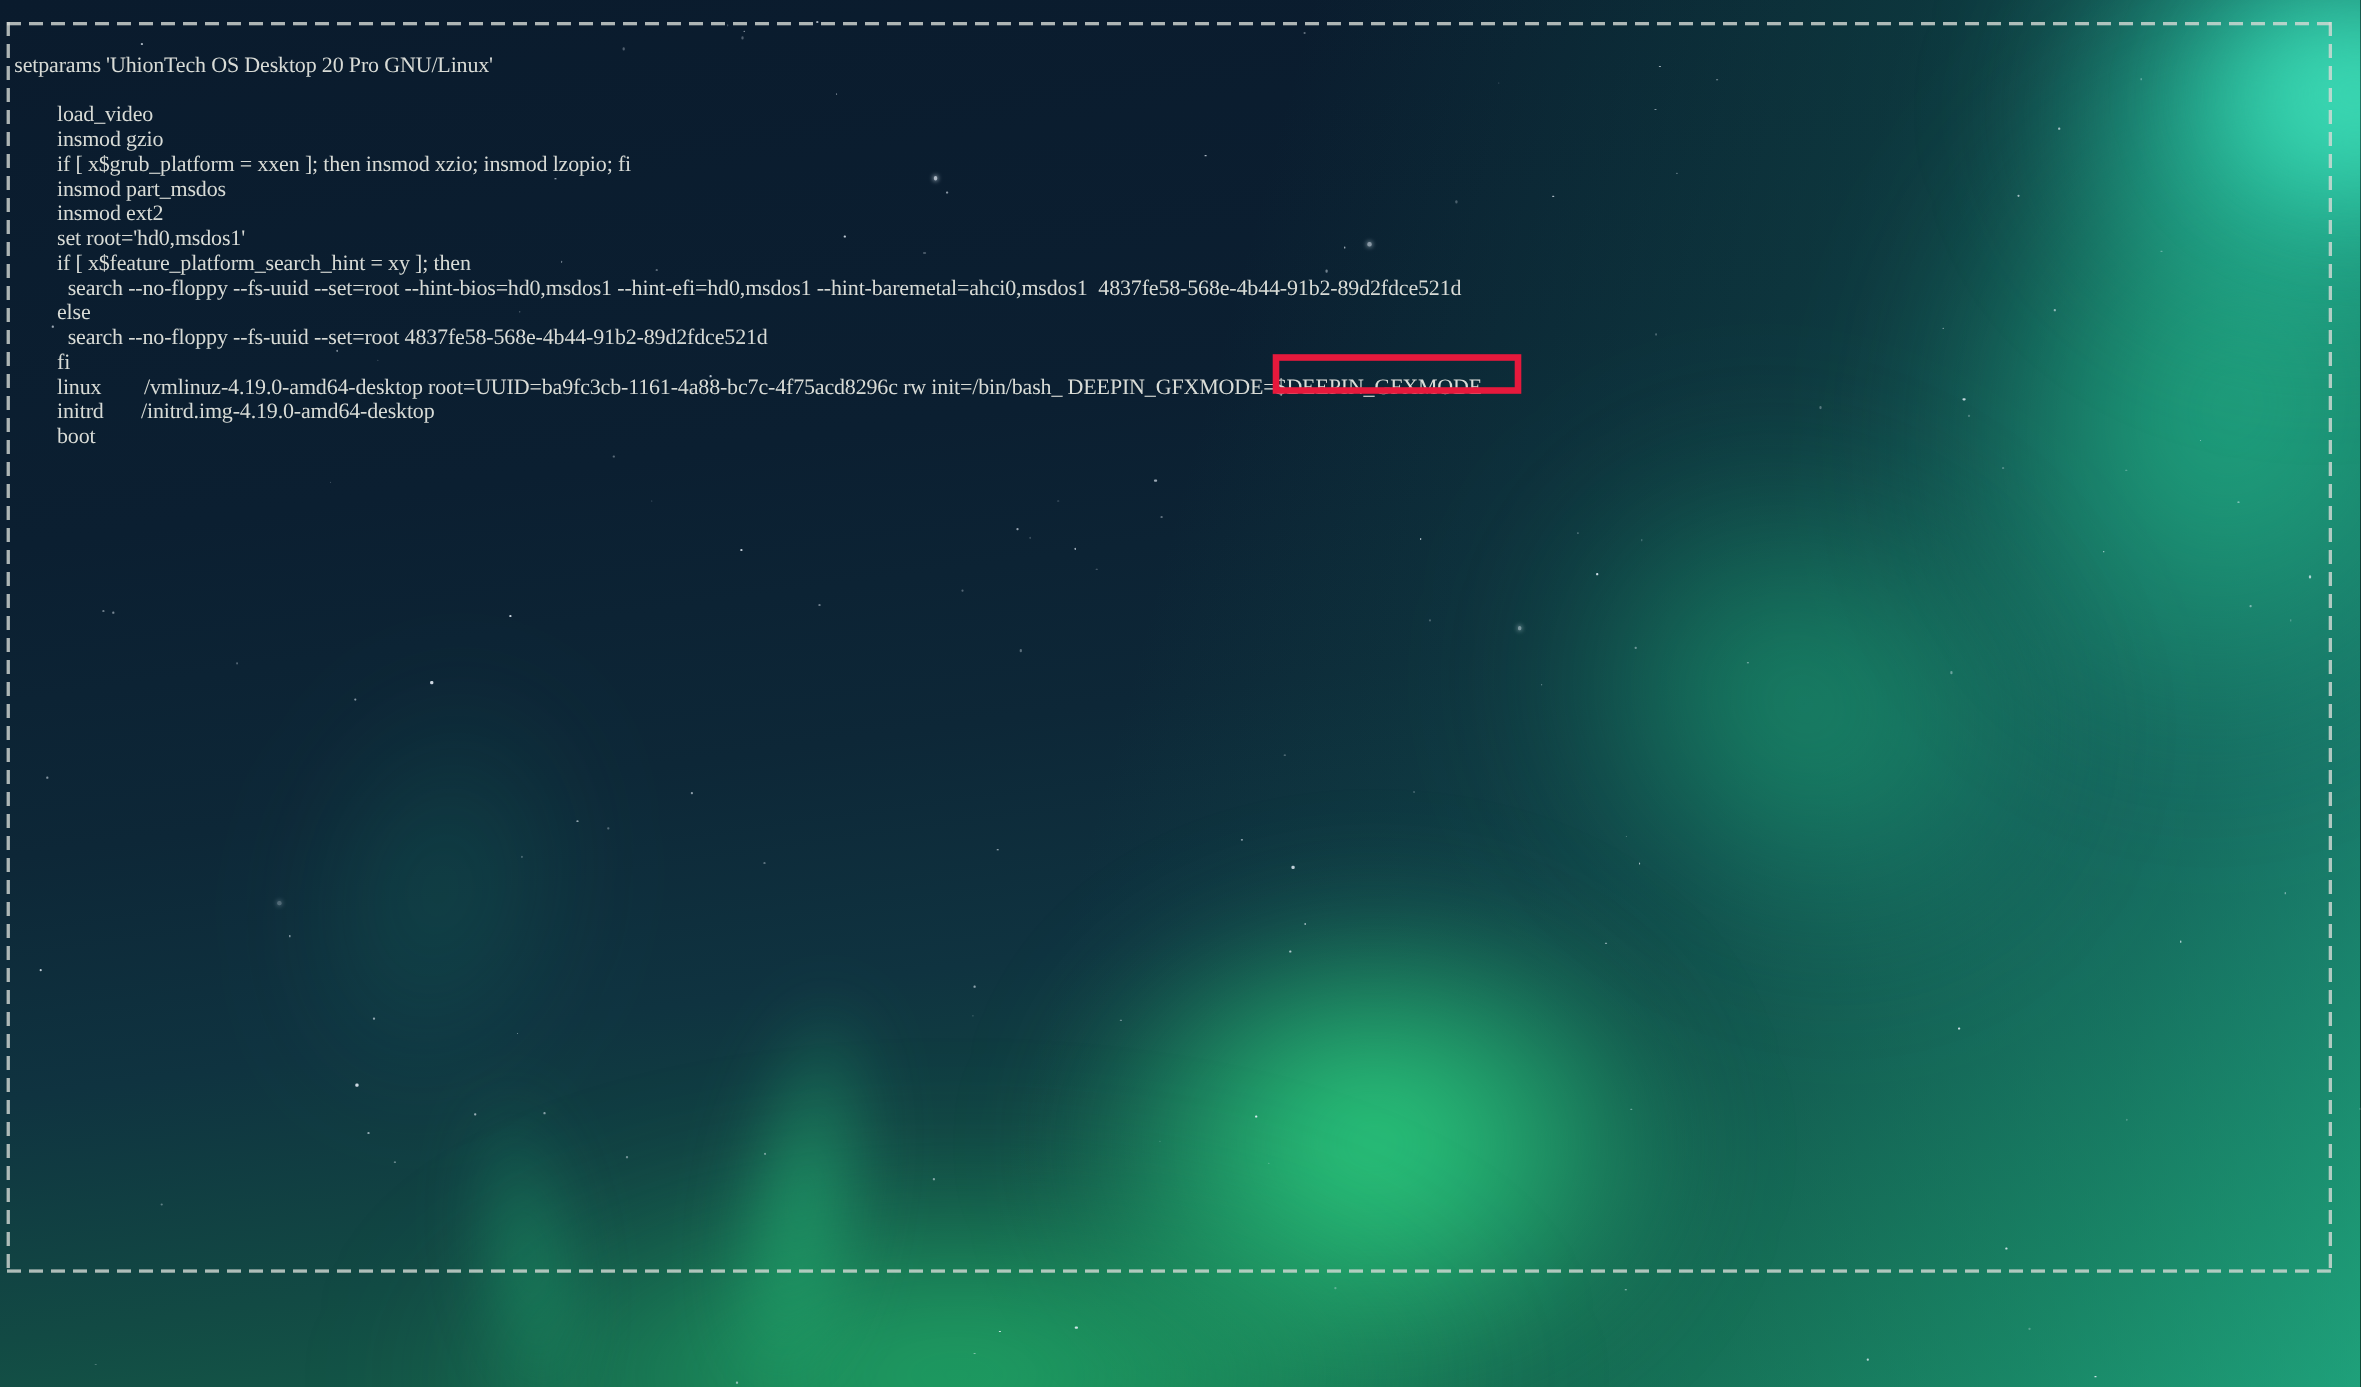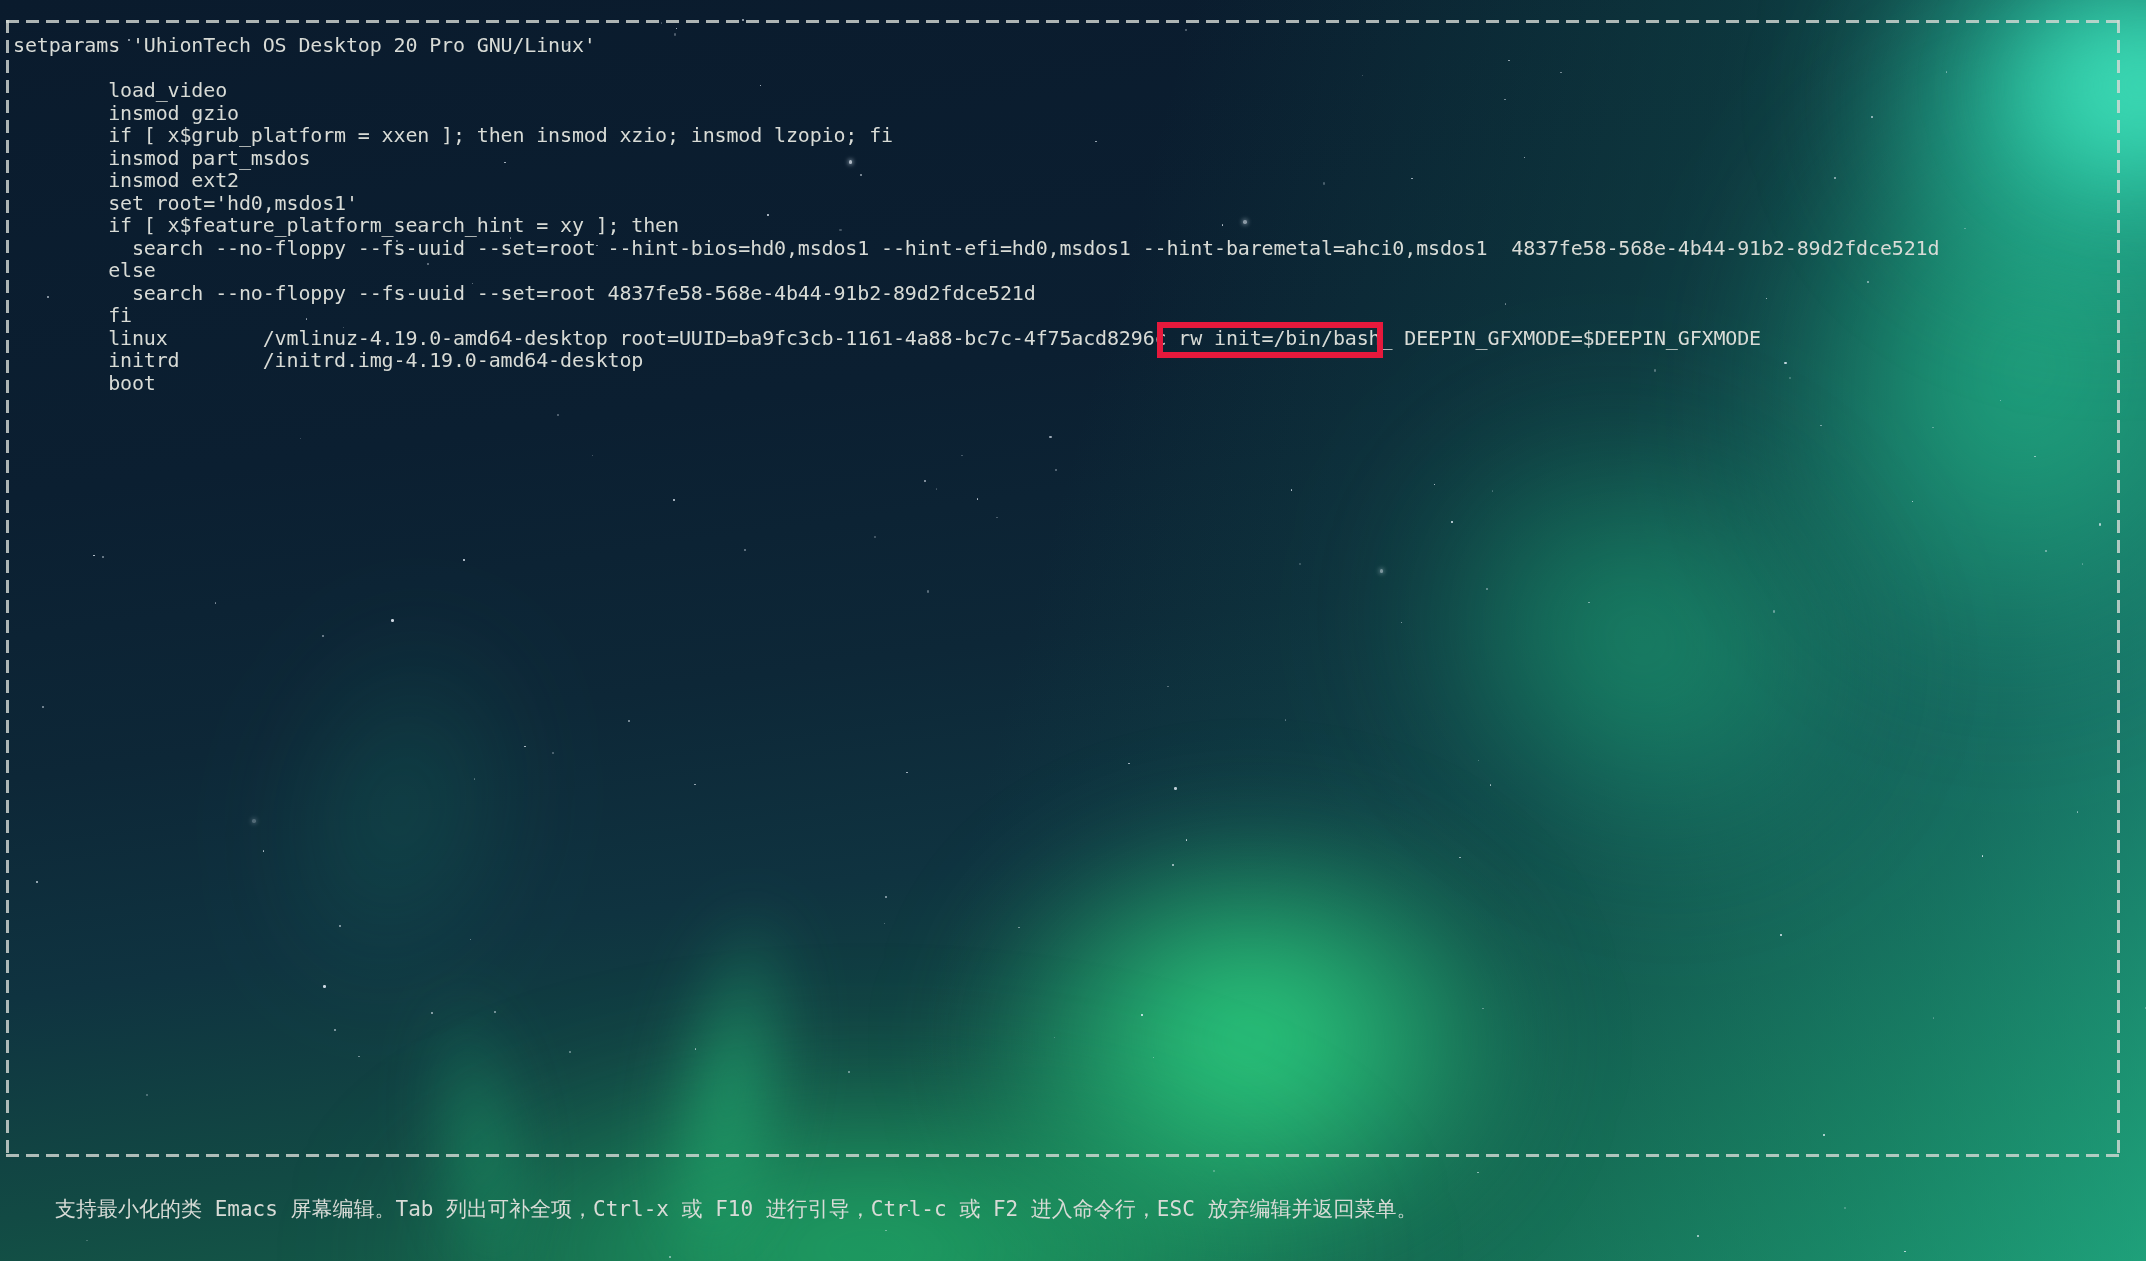--- a/index.html
+++ b/index.html
@@ -26,23 +26,23 @@
   
   .edge{position:absolute;pointer-events:none;}
   .edge.h{height:3px;background:repeating-linear-gradient(90deg,rgba(214,219,214,0.8) 0 13px,rgba(214,219,214,0) 13px 20px);}
   .edge.v{width:3px;background:repeating-linear-gradient(180deg,rgba(214,219,214,0.8) 0 13px,rgba(214,219,214,0) 13px 20px);}
   .edge.top{left:6px;top:20px;width:2113px;}
   .edge.bottom{left:6px;top:1154px;width:2113px;}
   .edge.left{left:6px;top:20px;height:1135px;}
   .edge.right{left:2117px;top:20px;height:1135px;}
   
   .code{
-    position:absolute;left:13px;top:34px;width:2100px;
+    position:absolute;left:13px;top:48px;width:2100px;
     font-size:20px;line-height:22.5px;letter-spacing:-0.15px;
-    color:#d8dbd6;white-space:pre;
+    color:#d8dbd6;white-space:pre;font-family:Liberation Serif, serif;
   }
   .code-line{height:22.5px;}
   
   .hl-box{
     position:absolute;left:1157px;top:322px;width:226px;height:36px;
     border:6px solid #e6193c;box-sizing:border-box;background:transparent;
   }
   
   .help-bar{
     position:absolute;left:55px;top:1196px;width:1800px;
@@ -213,16 +213,15 @@
 
   <div class="edge h top"></div>
   <div class="edge h bottom"></div>
   <div class="edge v left"></div>
   <div class="edge v right"></div>
 
   <div class="code" id="code-lines"><div class="code-line">setparams 'UhionTech OS Desktop 20 Pro GNU/Linux'</div><div class="code-line"></div><div class="code-line">        load_video</div><div class="code-line">        insmod gzio</div><div class="code-line">        if [ x$grub_platform = xxen ]; then insmod xzio; insmod lzopio; fi</div><div class="code-line">        insmod part_msdos</div><div class="code-line">        insmod ext2</div><div class="code-line">        set root='hd0,msdos1'</div><div class="code-line">        if [ x$feature_platform_search_hint = xy ]; then</div><div class="code-line">          search --no-floppy --fs-uuid --set=root --hint-bios=hd0,msdos1 --hint-efi=hd0,msdos1 --hint-baremetal=ahci0,msdos1  4837fe58-568e-4b44-91b2-89d2fdce521d</div><div class="code-line">        else</div><div class="code-line">          search --no-floppy --fs-uuid --set=root 4837fe58-568e-4b44-91b2-89d2fdce521d</div><div class="code-line">        fi</div><div class="code-line">        linux        /vmlinuz-4.19.0-amd64-desktop root=UUID=ba9fc3cb-1161-4a88-bc7c-4f75acd8296c rw init=/bin/bash_ DEEPIN_GFXMODE=$DEEPIN_GFXMODE</div><div class="code-line">        initrd       /initrd.img-4.19.0-amd64-desktop</div><div class="code-line">        boot</div></div>
 
   <div class="hl-box"></div>
 
-  <div class="help-bar">支持最小化的类 Emacs 屏幕编辑。Tab 列出可补全项，Ctrl-x 或 F10 进行引导，Ctrl-c 或 F2 进入命令行，ESC 放弃编辑并返回菜单。</div>
 
 
 </div>
 
 </body></html>

